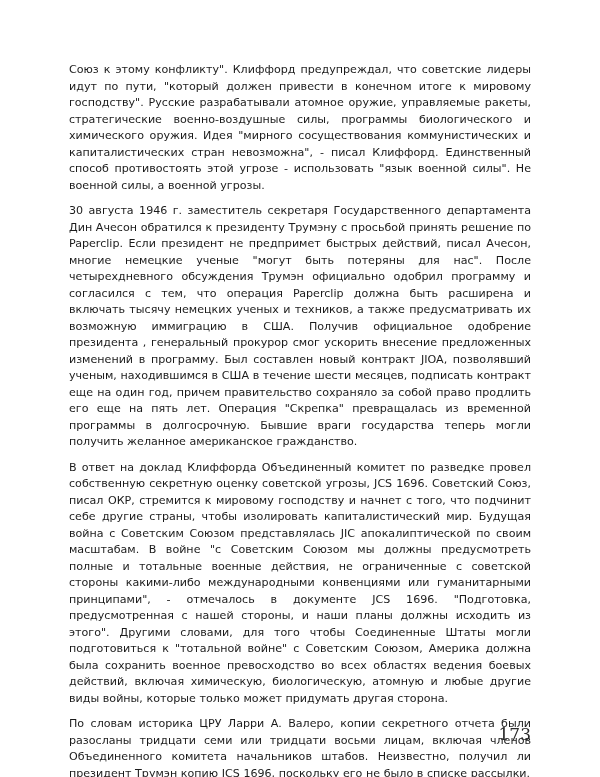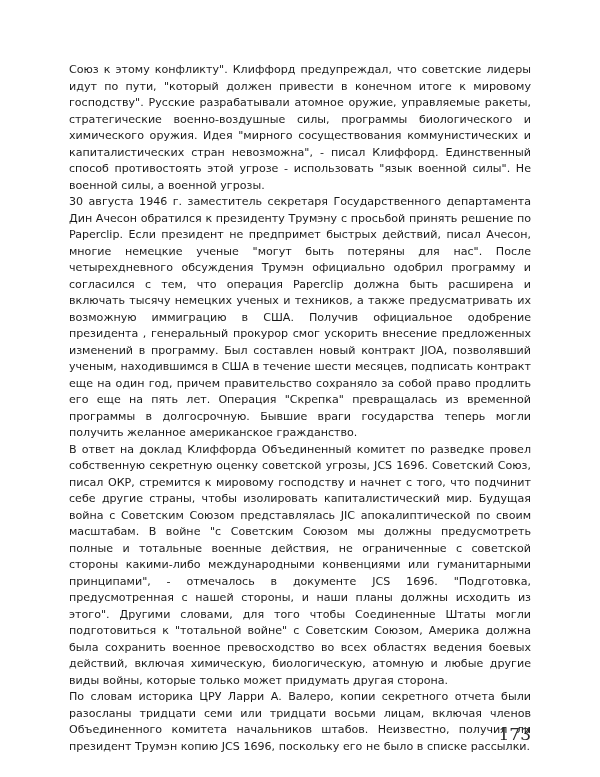--- a/index.html
+++ b/index.html
@@ -36,21 +36,21 @@
     text-align: justify;
     text-justify: inter-word;
     font-size: 11.1px;
     line-height: 16.5px;
     color: #1b1b1b;
     hyphens: none;
     word-spacing: 0.1px;
   }
 
   .para + .para {
-    margin-top: 0;
+    margin-top: 9px;
   }
 
   .page-number {
     position: absolute;
     left: 69px;
     top: 726px;
     width: 462px;
     text-align: right;
     font-family: "DejaVu Serif", "Liberation Serif", serif;
     font-size: 17px;

